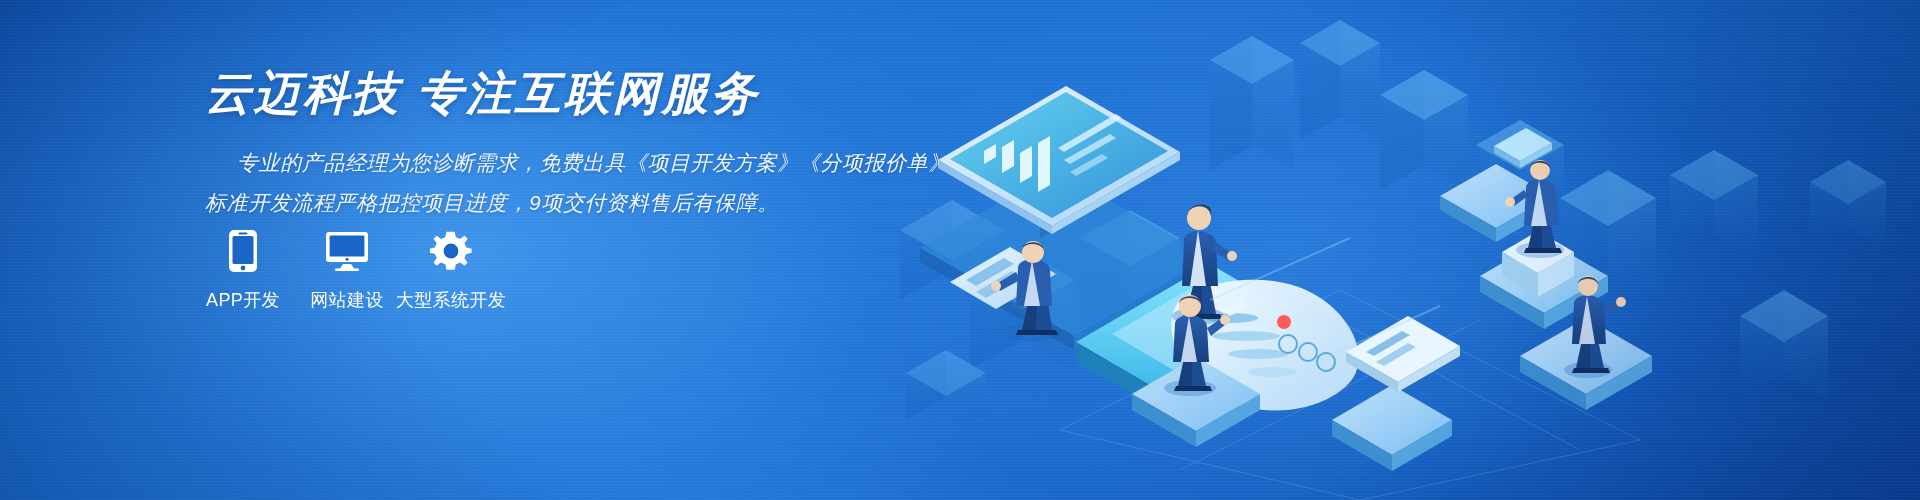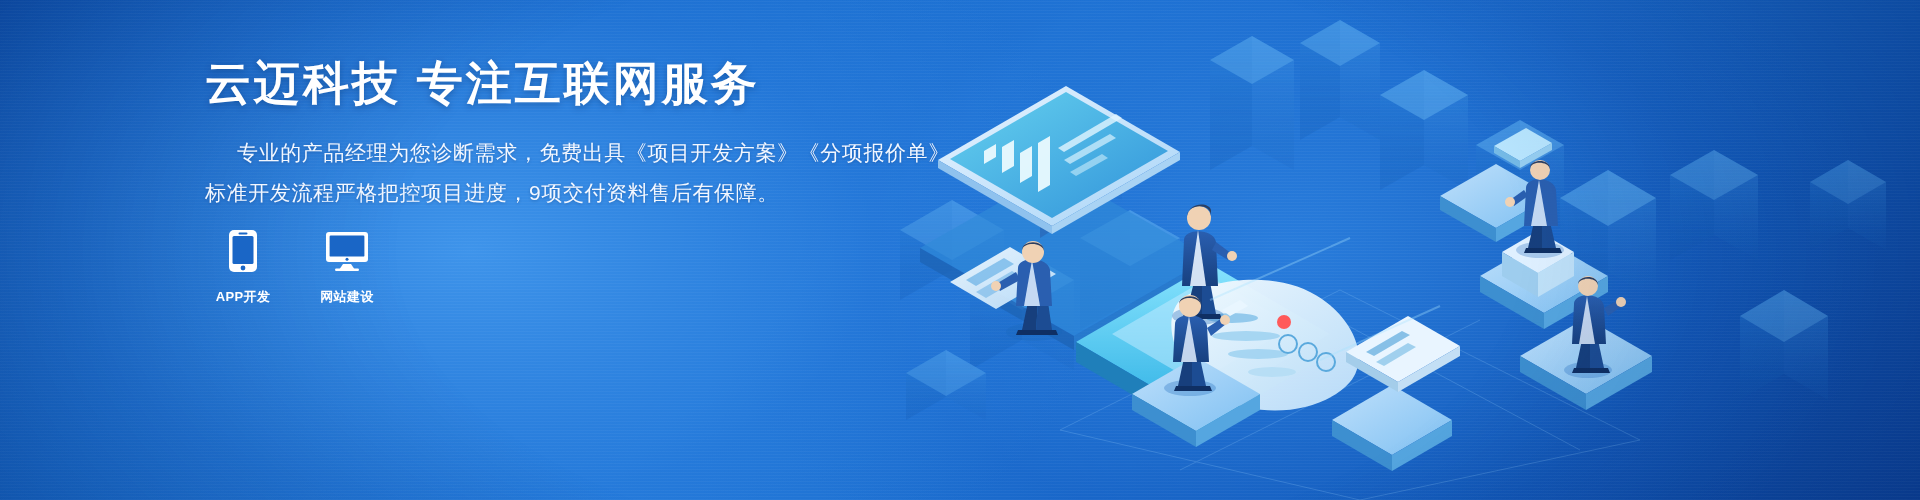--- a/index.html
+++ b/index.html
@@ -21,21 +21,21 @@
     background-image:repeating-linear-gradient(0deg, rgba(255,255,255,0.035) 0px, rgba(255,255,255,0.035) 1px, rgba(0,0,0,0) 1px, rgba(0,0,0,0) 3px);
     pointer-events:none;
   }
   #vignette{
     position:absolute;inset:0;
     background:radial-gradient(ellipse 1400px 760px at 960px 250px, rgba(0,0,0,0) 40%, rgba(4,40,100,0.30) 82%, rgba(3,32,86,0.48) 100%);
     pointer-events:none;
   }
 
   
-  #copy{position:absolute;left:205px;top:56px;width:720px;}
+  #copy{position:absolute;left:205px;top:66px;width:720px;font-style:italic;}
   #headline{
     font-size:46px;font-weight:bold;color:#ffffff;letter-spacing:3px;
     line-height:1.18;white-space:nowrap;
     text-shadow:0 2px 6px rgba(3,40,95,0.35);
   }
   .sub{
     font-size:21px;color:#f2f7ff;line-height:1.62;letter-spacing:0.6px;
     white-space:nowrap;font-weight:400;
     text-shadow:0 1px 3px rgba(3,40,95,0.28);
   }
@@ -49,21 +49,21 @@
   }
   .svc{
     display:flex;flex-direction:column;align-items:center;width:76px;
   }
   .svc-ico{
     height:46px;display:flex;align-items:center;justify-content:center;
     margin-bottom:14px;
   }
   .svc-ico svg{display:block;}
   .svc-label{
-    font-size:13px;color:#ffffff;font-weight:bold;white-space:nowrap;letter-spacing:0.4px;
+    font-size:18px;color:#ffffff;font-weight:normal;white-space:nowrap;letter-spacing:0.4px;
   }
 
   
   #art{position:absolute;right:0;top:0;width:1040px;height:500px;}
   #art svg{display:block;}
 </style>
 </head>
 <body>
 
 <div id="banner">
@@ -373,15 +373,29 @@
           <rect x="1" y="1" width="42" height="30" rx="3" ry="3" fill="#ffffff"></rect>
           <rect x="4.6" y="4.6" width="34.8" height="21" rx="1.2" fill="#1a66c6"></rect>
           <circle cx="22" cy="28.2" r="1.5" fill="#1a66c6"></circle>
           <path d="M14 39 L30 39 L26 33 L18 33 Z" fill="#ffffff"></path>
           <rect x="10" y="37.6" width="24" height="2.4" rx="1.2" fill="#ffffff"></rect>
         </svg>
       </div>
       <div class="svc-label">网站建设</div>
     </div>
 
+    <div class="svc">
+      <div class="svc-ico">
+        <svg width="42" height="42" viewBox="0 0 42 42" xmlns="http://www.w3.org/2000/svg">
+          <path d="M21 0.5 L25.2 0.5 L26.4 6.1 C 27.9 6.5, 29.3 7.1, 30.6 7.9 L35.3 4.7 L38.3 7.7 L35.1 12.4
+                   C 35.9 13.7, 36.5 15.1, 36.9 16.6 L42.5 17.8 L42.5 22 L36.9 23.2 C 36.5 24.7, 35.9 26.1, 35.1 27.4
+                   L38.3 32.1 L35.3 35.1 L30.6 31.9 C 29.3 32.7, 27.9 33.3, 26.4 33.7 L25.2 39.3 L21 39.3 L16.8 39.3
+                   L15.6 33.7 C 14.1 33.3, 12.7 32.7, 11.4 31.9 L6.7 35.1 L3.7 32.1 L6.9 27.4
+                   C 6.1 26.1, 5.5 24.7, 5.1 23.2 L-0.5 22 L-0.5 17.8 L5.1 16.6 C 5.5 15.1, 6.1 13.7, 6.9 12.4
+                   L3.7 7.7 L6.7 4.7 L11.4 7.9 C 12.7 7.1, 14.1 6.5, 15.6 6.1 L16.8 0.5 Z" fill="#ffffff" transform="translate(0,1.2) scale(0.98)"></path>
+          <circle cx="21" cy="21" r="7.4" fill="#1a66c6"></circle>
+        </svg>
+      </div>
+      <div class="svc-label">大型系统开发</div>
+    </div>
 
   </div>
 </div>
 
 </body></html>

